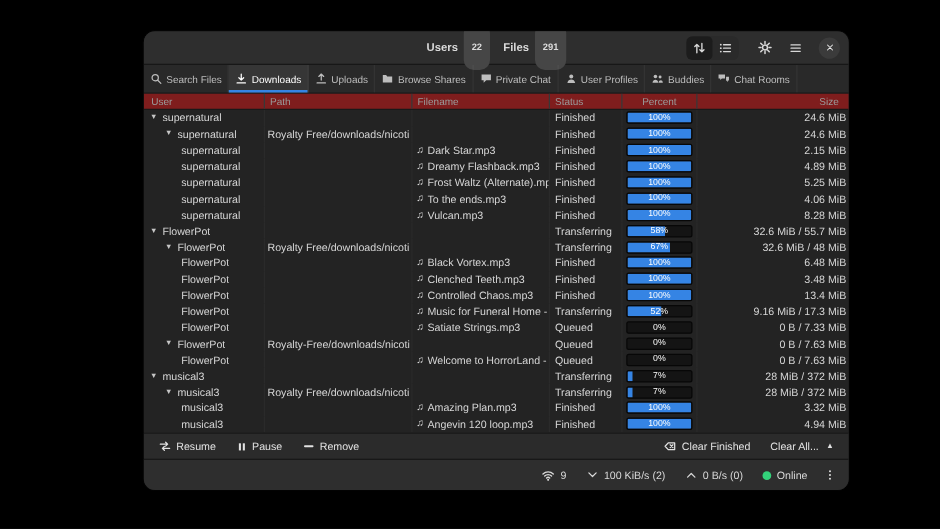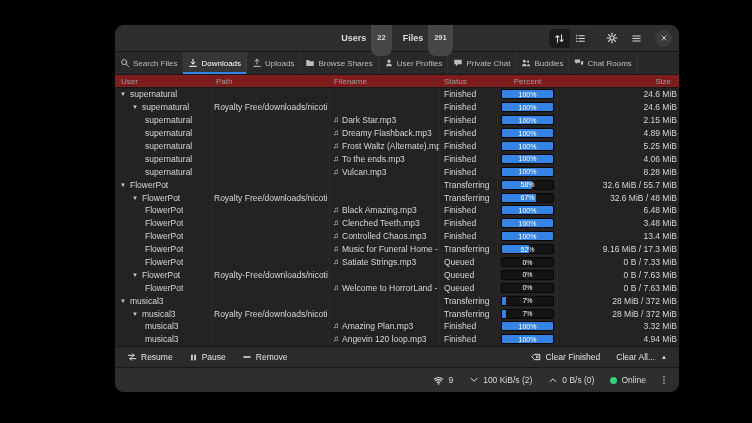--- a/index.html
+++ b/index.html
@@ -132,30 +132,30 @@
       <span>Uploads</span>
     </div>
     <div class="tab">
       <svg class="ic" width="10" height="10" viewBox="0 0 12 12">
           <path class="fl" d="M1.5 2.5h3.2l1 1.3h4.8v5.7h-9z"></path>
         </svg>
       <span>Browse Shares</span>
     </div>
     <div class="tab">
       <svg class="ic" width="10" height="10" viewBox="0 0 12 12">
+          <path class="fl" d="M1.5 2h9v5.5H6L3.5 9.8V7.5h-2z"></path>
+        </svg>
+      <span>Private Chat</span>
+    </div>
+    <div class="tab">
+      <svg class="ic" width="10" height="10" viewBox="0 0 12 12">
           <circle class="fl" cx="6" cy="3.8" r="1.9"></circle>
           <path class="fl" d="M2.3 10c.3-2.3 1.9-3.4 3.7-3.4s3.4 1.1 3.7 3.4z"></path>
         </svg>
       <span>User Profiles</span>
-    </div>
-    <div class="tab">
-      <svg class="ic" width="10" height="10" viewBox="0 0 12 12">
-          <path class="fl" d="M1.5 2h9v5.5H6L3.5 9.8V7.5h-2z"></path>
-        </svg>
-      <span>Private Chat</span>
     </div>
     <div class="tab">
       <svg class="ic" width="10" height="10" viewBox="0 0 12 12">
           <circle class="fl" cx="4" cy="3.9" r="1.7"></circle>
           <circle class="fl" cx="8.5" cy="4.3" r="1.4"></circle>
           <path class="fl" d="M1.2 9.8c.2-1.9 1.4-2.9 2.8-2.9s2.6 1 2.8 2.9z"></path>
           <path class="fl" d="M7.1 9.8c.1-1.5 1-2.3 2.1-2.3 1 0 1.7.8 1.9 2.3z"></path>
         </svg>
       <span>Buddies</span>
     </div>
@@ -342,21 +342,21 @@
         <div class="c z">32.6 MiB / 48 MiB</div>
       </div>
 
     <div class="row">
         <div class="c u l2">
           <span class="tx">FlowerPot</span>
         </div>
         <div class="c p"></div>
         <div class="c f">
           <span class="note">♫</span>
-          <span class="tx">Black Amazing.mp3</span>
+          <span class="tx">Black Vortex.mp3</span>
         </div>
         <div class="c s">Finished</div>
         <div class="c pc">
           <div class="pb">
             <div class="pf" style="width: 100%;"></div>
             <span class="pl">100%</span>
           </div>
         </div>
         <div class="c z">6.48 MiB</div>
       </div>

